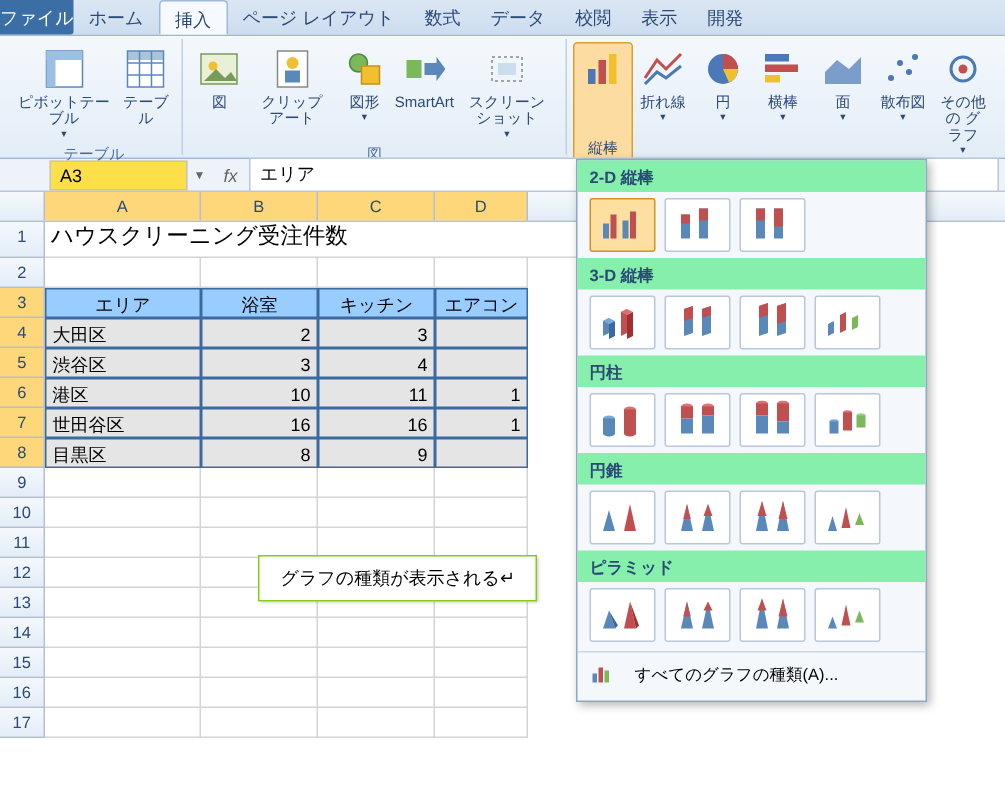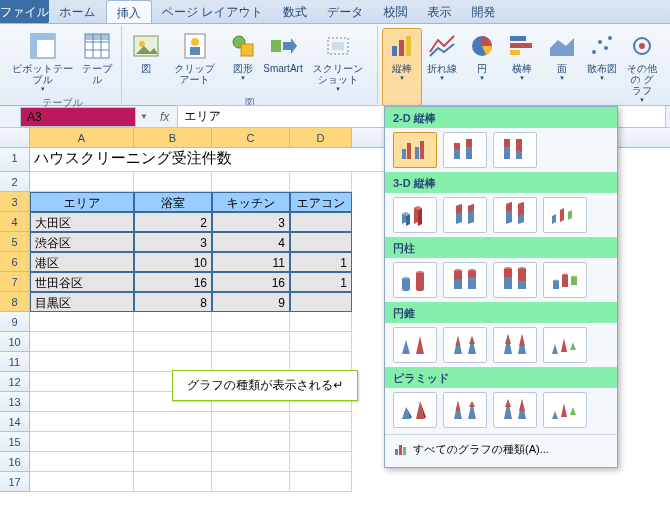--- a/index.html
+++ b/index.html
@@ -8,27 +8,27 @@
 .ribbon-tabs { display: flex; height: 24px; background: linear-gradient(#dbe6f4,#cdddef); border-bottom: 1px solid #9fb8d6; font-size: 12px; }
 .ribbon-tab { padding: 4px 10px 0; color: #2a4a78; cursor: pointer; }
 .ribbon-tab.file { background: #3b6ea5; color: #fff; border-radius: 0 0 2px 0; padding: 4px 0; }
 .ribbon-tab.active { background: #f6fafe; border: 1px solid #9fb8d6; border-bottom: none; border-radius: 3px 3px 0 0; }
 
 .ribbon-body { height: 82px; background: linear-gradient(#f4f8fc,#e3edf7); border-bottom: 1px solid #9fb8d6; display: flex; padding: 2px 4px; }
 .ribbon-group { border-right: 1px solid #c0d0e0; padding: 2px 4px; display: flex; flex-direction: column; }
 .group-items { display: flex; flex: 1; }
 .group-label { font-size: 10px; color: #4a6a98; text-align: center; padding: 1px 0; }
 .ribbon-btn { display: flex; flex-direction: column; align-items: center; justify-content: flex-start; padding: 2px 4px; min-width: 40px; cursor: pointer; border-radius: 3px; }
-.ribbon-btn.active { background: #fcdca0; border: 1px solid #d8a030; padding: 1px 3px; }
+.ribbon-btn.active { background: #fcdca0; border: 1px solid #d8a030; padding: 1px 3px; gap: 31px; }
 .ribbon-btn .icon { width: 32px; height: 32px; display: flex; align-items: center; justify-content: center; }
 .ribbon-btn .lbl { font-size: 10px; color: #2a4a78; text-align: center; line-height: 1.1; margin-top: 1px; }
 .dd-arrow { font-size: 7px; color: #2a4a78; }
 
 .namebox-row { height: 22px; display: flex; align-items: center; border-bottom: 1px solid #b8c8dc; background: #eef3f9; font-size: 12px; }
-.namebox { width: 116px; margin-left: 20px; padding: 2px 6px; border: 1px solid #b8c8dc; background: #be185d; }
+.namebox { width: 92px; margin-left: 33px; padding: 2px 6px; border: 1px solid #b8c8dc; background: #fde047; }
 .fx { margin: 0 8px; font-style: italic; color: #666; }
 .formula { flex: 1; padding: 2px 6px; border: 1px solid #b8c8dc; background: #fff; margin-right: 4px; }
 
 .sheet { position: relative; }
 .col-headers { display: flex; height: 20px; background: linear-gradient(#f4f8fc,#e3edf7); border-bottom: 1px solid #b0c0d0; }
 .corner { width: 30px; border-right: 1px solid #b0c0d0; }
 .col-h { border-right: 1px solid #b0c0d0; text-align: center; font-size: 11px; color: #2a4a78; line-height: 20px; }
 .col-h.sel { background: #fdd77a; }
 .col-A{width:104px}.col-B{width:78px}.col-C{width:78px}.col-D{width:62px}
 
@@ -42,21 +42,21 @@
 .cell.data { background: #e5e5e5; border: 1px solid #3a6aa0; }
 .cell.num { text-align: right; }
 
 .tooltip { position: absolute; left: 172px; top: 370px; border: 1px solid #84cc16; background: #fff; padding: 6px 14px; font-size: 12px; box-shadow: 1px 1px 2px rgba(0,0,0,.2); }
 
 .chart-menu { position: absolute; left: 384px; top: 106px; width: 234px; background: #f4f8fc; border: 1px solid #8aa8c8; box-shadow: 2px 2px 6px rgba(0,0,0,.3); font-size: 11px; padding-bottom: 4px; }
 .chart-section { padding: 4px 8px 2px; color: #2a4a78; font-weight: bold; background: #86efac; }
 .chart-row { display: flex; gap: 6px; padding: 4px 8px; flex-wrap: wrap; }
 .chart-opt { width: 44px; height: 36px; border: 1px solid #b8c8dc; background: #fff; display: flex; align-items: center; justify-content: center; cursor: pointer; border-radius: 2px; }
 .chart-opt.hover { border: 1px solid #d89020; background: #fde0a0; }
-.all-types { display: flex; align-items: center; gap: 4px; padding: 6px 8px; border-top: 1px solid #c8d8e8; margin-top: 2px; cursor: pointer; }
+.all-types { display: flex; align-items: center; gap: 14px; padding: 6px 8px; border-top: 1px solid #c8d8e8; margin-top: 2px; cursor: pointer; }
 
 svg { display: block; }
 </style>
 </head>
 <body>
 
 <div class="ribbon-tabs">
   <div class="ribbon-tab file">ファイル</div>
   <div class="ribbon-tab">ホーム</div>
   <div class="ribbon-tab active">挿入</div>

